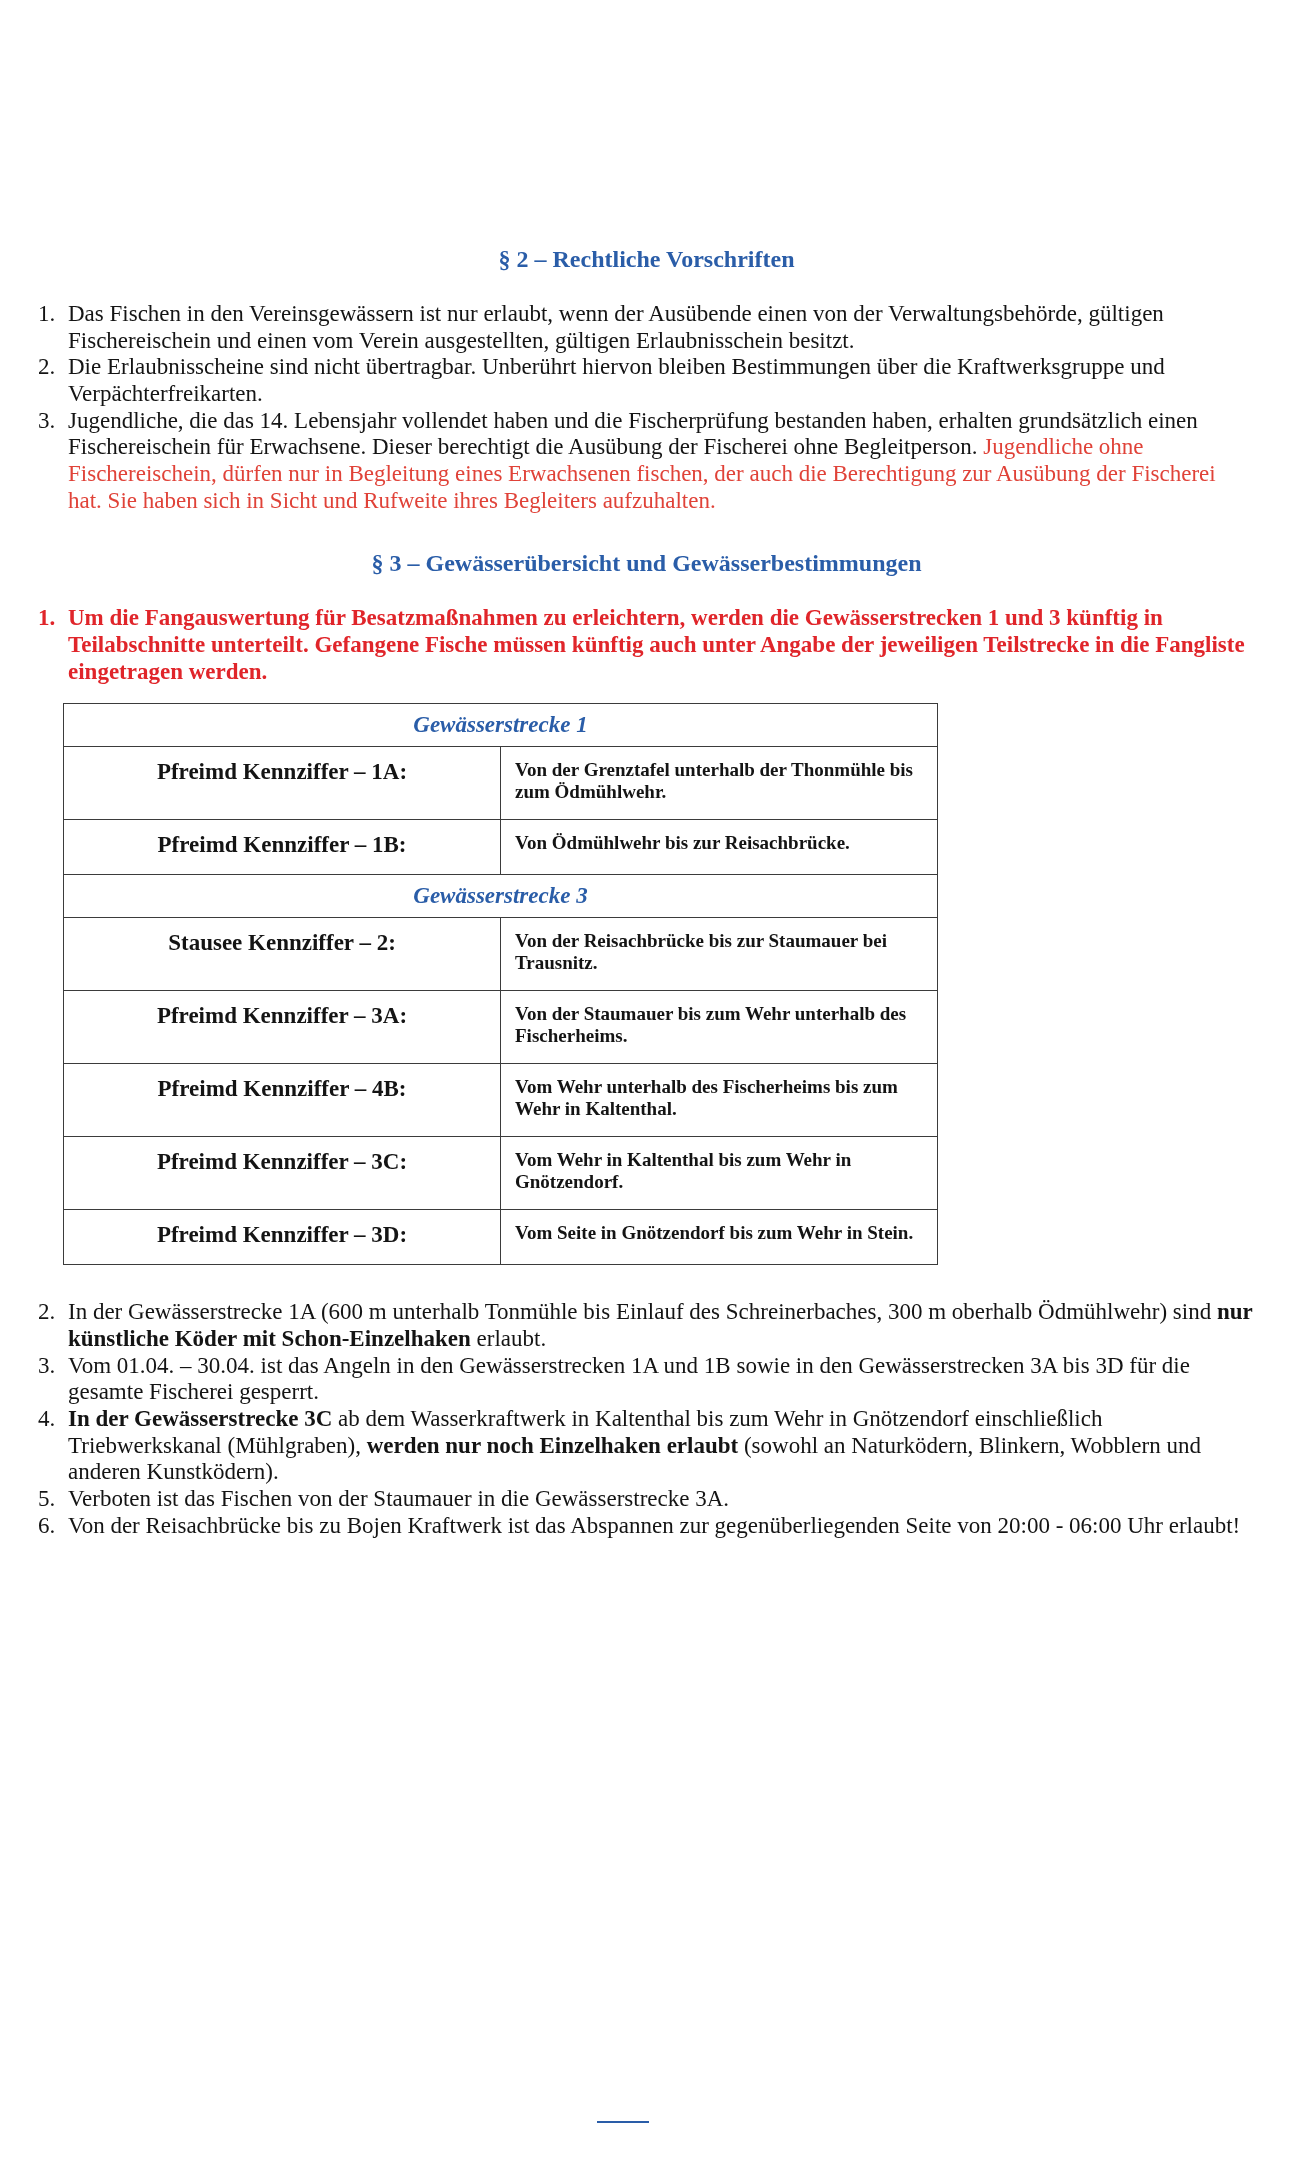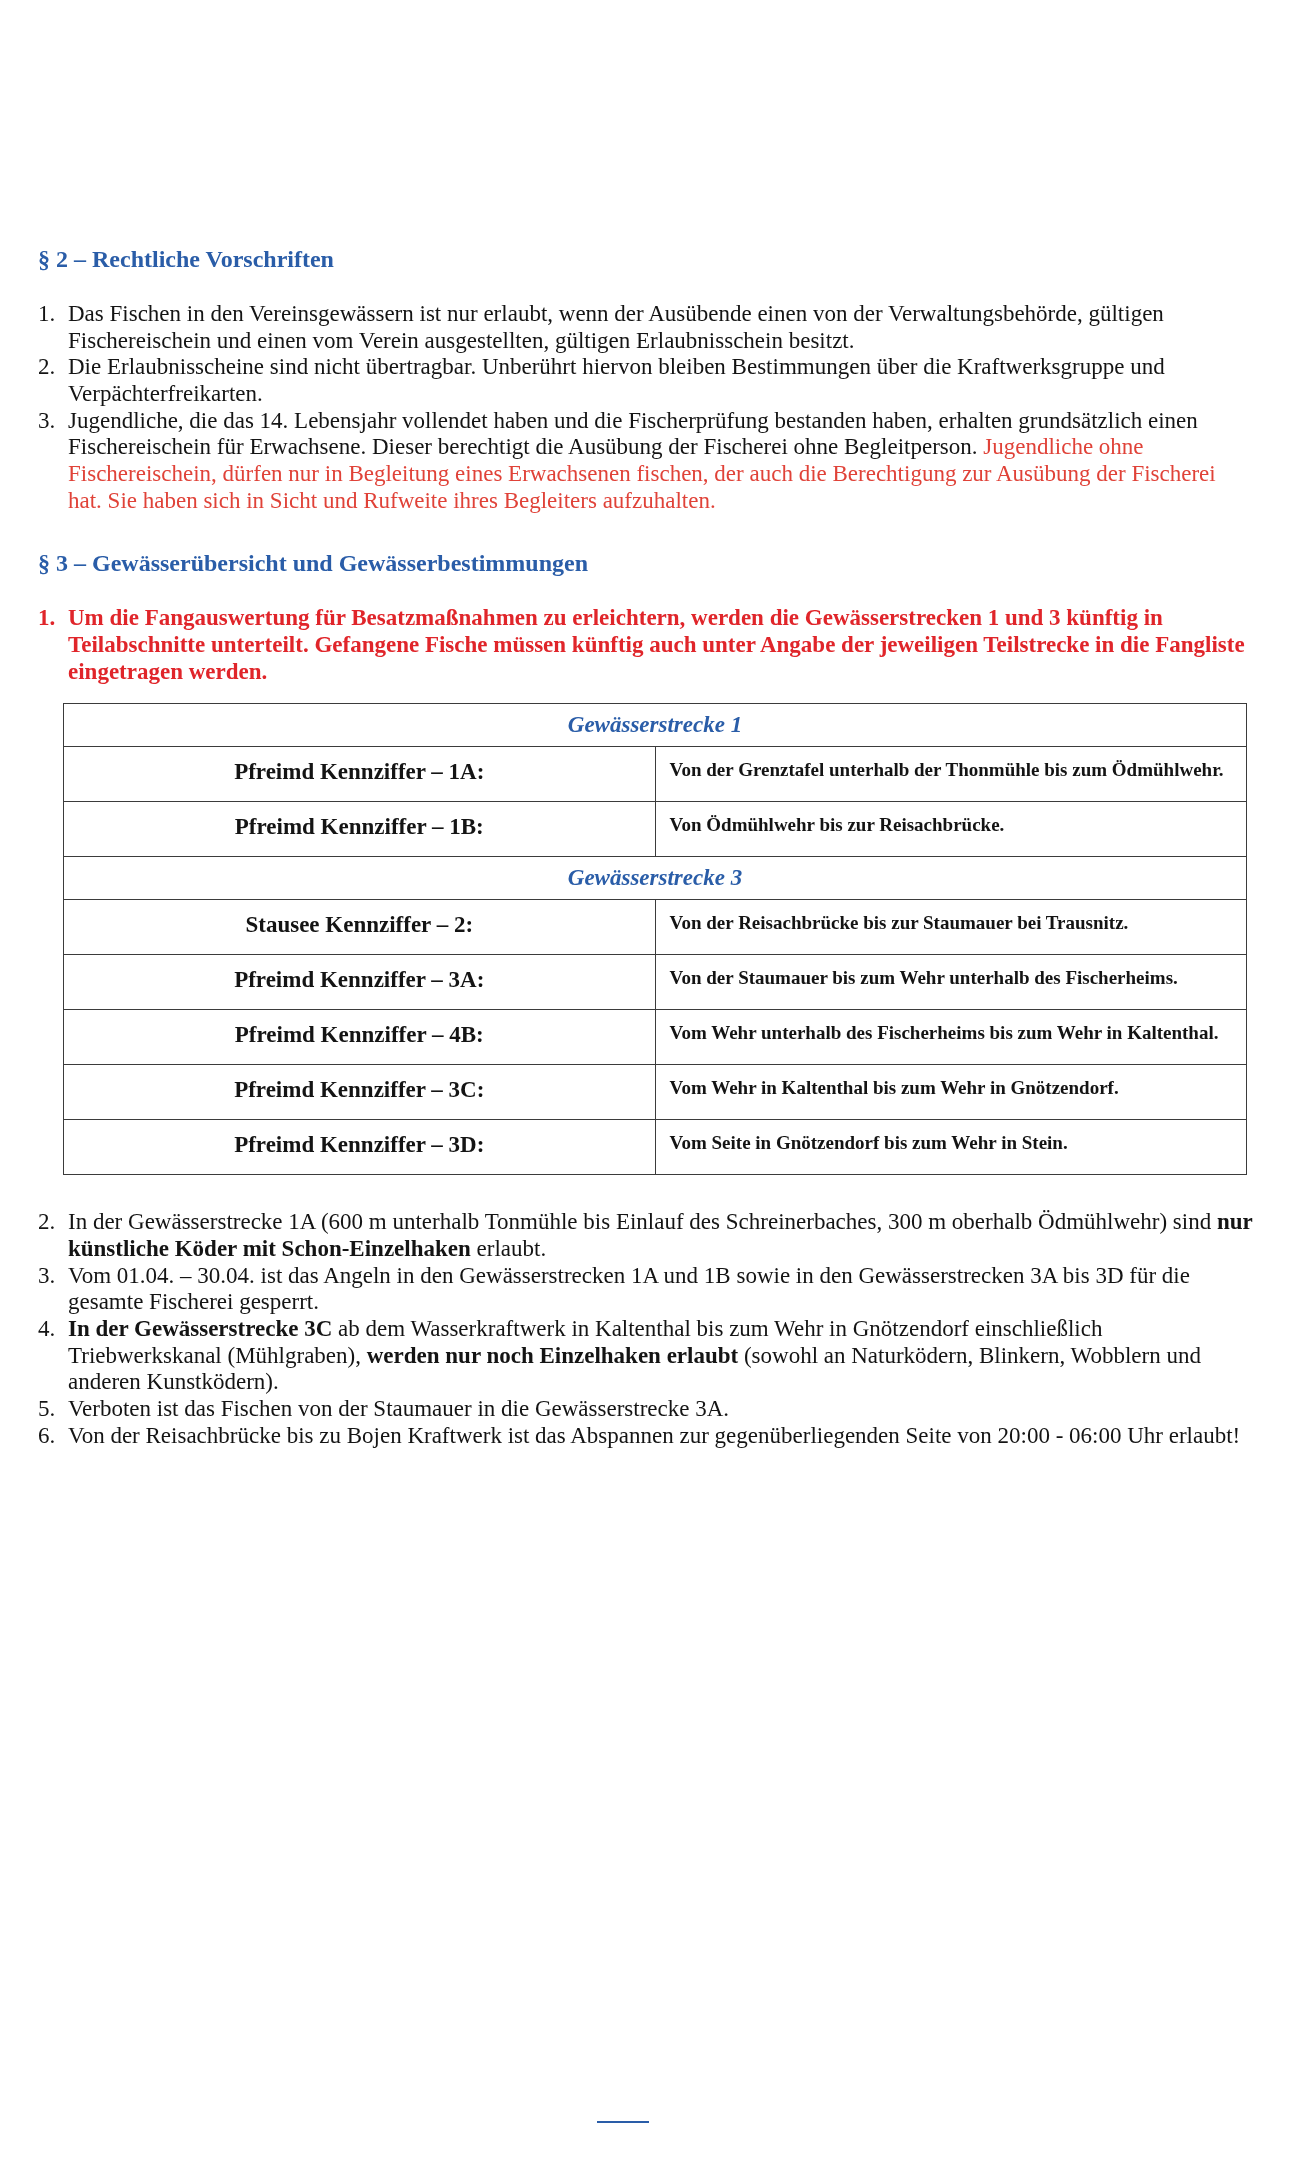--- a/index.html
+++ b/index.html
@@ -12,39 +12,39 @@
     color: #141414;
     position: relative;
     overflow: hidden;
   }
   .page { padding: 246px 34px 0 38px; }
 
   .heading {
     color: var(--blue, #2a5da8);
     font-weight: bold;
     font-size: 24px;
-    text-align: left;
+    text-align: center;
     margin: 0 0 28px 0;
   }
   .heading.h3 { margin: 36px 0 28px 0; }
 
   .list { margin: 0; }
   .li { display: flex; font-size: 23px; line-height: 1.16; }
   .num { flex: 0 0 30px; }
   .txt { flex: 1; }
 
   .seg-normal  { }
   .seg-bold    { font-weight: bold; }
   .seg-red     { color: var(--red, #e04238); }
   .seg-redBold { color: var(--red-bold, #e0252a); font-weight: bold; }
 
   table.gw {
     border-collapse: collapse;
     margin: 18px 0 34px 25px;
-    width: 1184px;
+    width: 875px;
     table-layout: fixed;
   }
   .gw td { border: 1px solid #3b3b3b; }
   .gw .sec-title {
     color: var(--blue, #2a5da8);
     font-weight: bold;
     font-style: italic;
     font-size: 23px;
     text-align: center;
     padding: 8px 4px;

